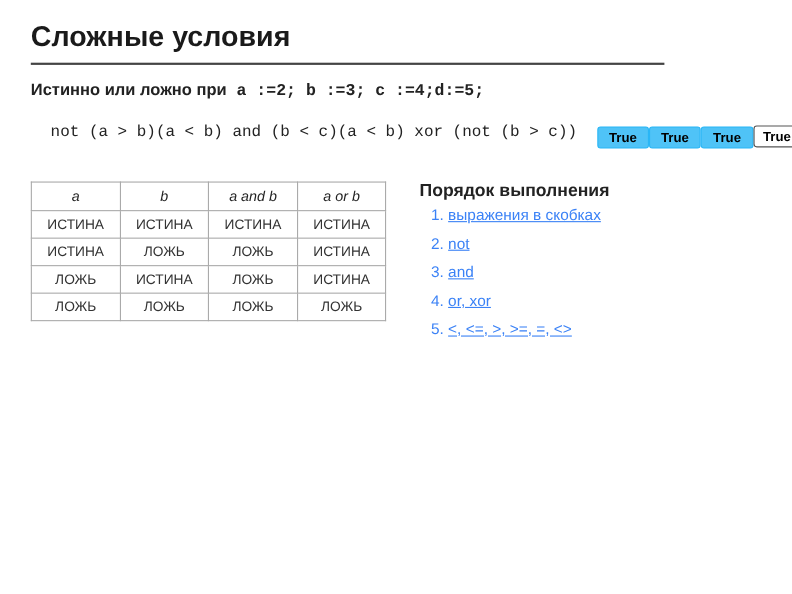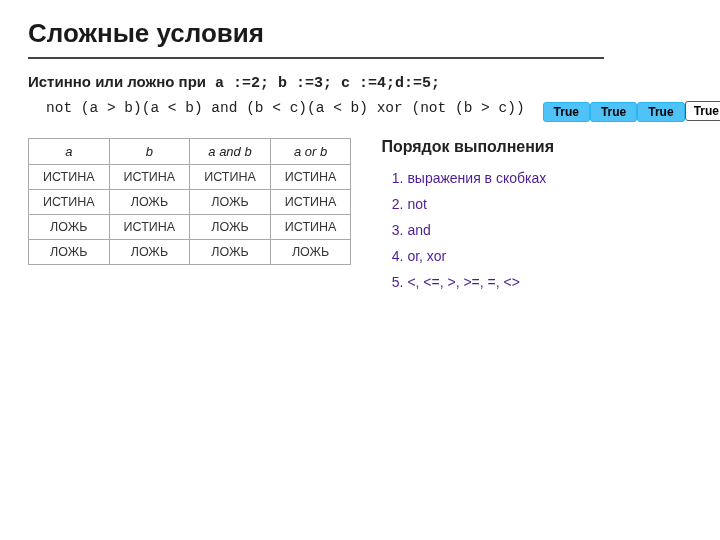--- a/index.html
+++ b/index.html
@@ -24,21 +24,21 @@
       font-weight: bold;
       color: #1a1a1a;
       padding-bottom: 8px;
       border-bottom: 2px solid #444;
       margin-bottom: 14px;
     }
 
     .main-content {
       display: flex;
       flex-direction: column;
-      gap: 0;
+      gap: 14px;
     }
 
     .intro-line {
       font-size: 15px;
       font-weight: bold;
       color: #222;
       margin-bottom: 4px;
       font-family: 'Courier New', monospace;
     }
 
@@ -119,32 +119,33 @@
     
     .order-block {
       font-size: 14px;
       color: #222;
     }
 
     .order-title {
       font-size: 16px;
       font-weight: bold;
       color: #222;
-      margin-bottom: 10px;
+      margin-bottom: 0;
     }
 
     .order-list {
       list-style: decimal;
       margin-left: 26px;
       line-height: 1.85;
     }
 
     .order-list li {
       font-size: 14px;
-      color: #4c1d95;
+      color: #3b82f6;
+      text-decoration: underline;
     }
 
     .code-lines-col {
       display: flex;
       flex-direction: row;
     }
   </style>
 </head>
 <body>
 

